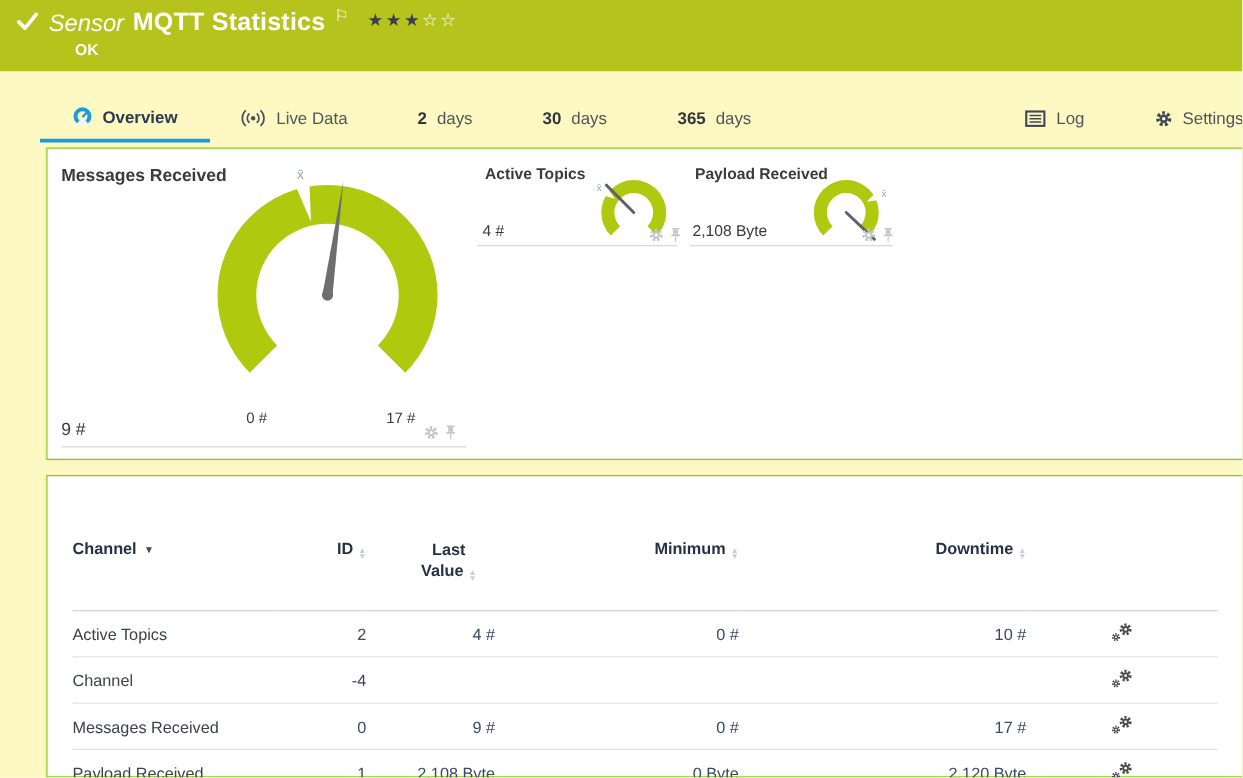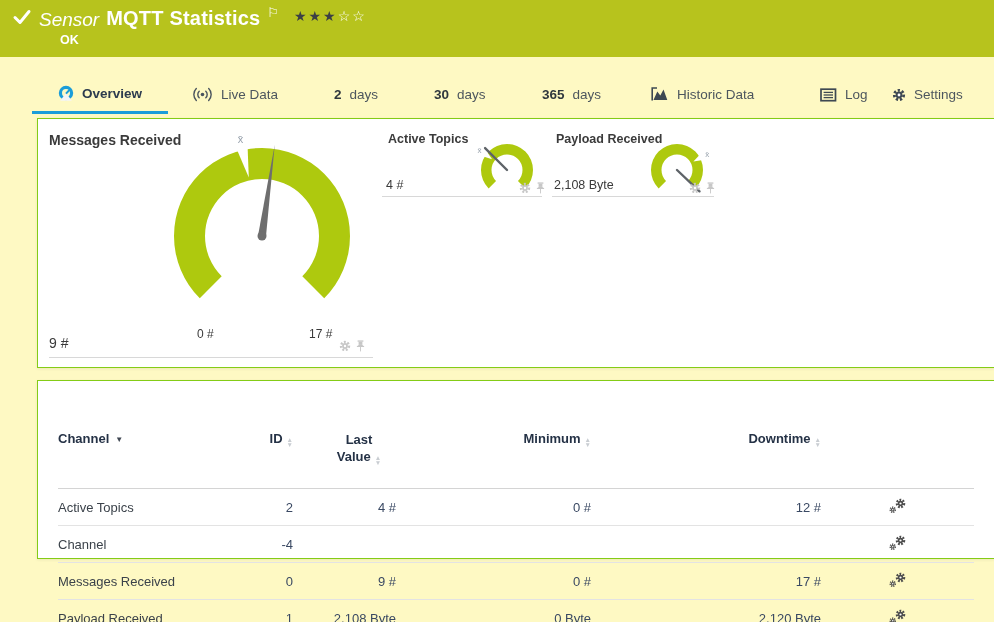--- a/index.html
+++ b/index.html
@@ -20,21 +20,21 @@
   
   .tab{position:absolute;top:75px;height:39px;display:flex;align-items:center;gap:8px;
        font-size:13.5px;color:#4d565e;cursor:pointer;box-sizing:border-box;}
   .tab.active{border-bottom:3px solid #1b9dd9;color:#2c3b4e;font-weight:bold;}
   .tab .num{font-weight:bold;color:#2f373d;}
   .tab svg{flex:0 0 auto;}
 
   
   .panel{position:absolute;background:#fff;border:1px solid #84cc16;box-shadow:0 1px 3px rgba(0,0,0,.07);box-sizing:border-box;}
   #panel-gauges{left:37px;top:118px;width:958px;height:250px;}
-  #panel-table{left:37px;top:380px;width:958px;height:179px;}
+  #panel-table{left:37px;top:380px;width:958px;height:242px;}
 
   .gauge-title{position:absolute;font-weight:bold;color:#3b3b3b;}
   .lbl{position:absolute;color:#3a3a3a;}
   .cell-line{position:absolute;height:1px;background:#d8d8d8;}
   .corner-icons{position:absolute;display:flex;gap:4px;color:#c7c7c7;}
   .corner-icons svg{display:block;}
   svg.gauge{position:absolute;overflow:visible;}
 
   
   table.channels{position:absolute;left:20px;top:34px;width:916px;border-collapse:collapse;table-layout:fixed;font-size:13px;}
@@ -108,39 +108,32 @@
   </div>
   <div class="tab" style="left:434px;">
     <span class="num">30</span>
     <span>days</span>
   </div>
   <div class="tab" style="left:542px;">
     <span class="num">365</span>
     <span>days</span>
   </div>
 
-  <div class="tab" style="left:651px;">
-    <svg width="18" height="15" viewBox="0 0 18 15">
-      <path d="M1.2 13.5 V1 H6" fill="none" stroke="#3e4952" stroke-width="1.6"></path>
-      <polygon points="2.5,13 6.3,4.5 9.3,8.5 12.5,2.5 16.3,13" fill="#3e4952"></polygon>
-    </svg>
-    <span>Historic Data</span>
-  </div>
 
   <div class="tab" style="left:820px;">
     <svg width="17" height="14" viewBox="0 0 17 14">
       <rect x="1" y="1.2" width="14.5" height="11.5" fill="none" stroke="#3e4952" stroke-width="1.7"></rect>
       <line x1="3.6" y1="4.4" x2="13" y2="4.4" stroke="#3e4952" stroke-width="1.3"></line>
       <line x1="3.6" y1="7" x2="13" y2="7" stroke="#3e4952" stroke-width="1.3"></line>
       <line x1="3.6" y1="9.6" x2="13" y2="9.6" stroke="#3e4952" stroke-width="1.3"></line>
     </svg>
     <span>Log</span>
   </div>
 
-  <div class="tab" style="left:892px;">
+  <div class="tab" style="left:924px;">
     <svg width="14" height="14" viewBox="0 0 12 12" style="color:#3e4952">
         <use href="#sym-gear"></use>
       </svg>
     <span>Settings</span>
   </div>
 
   <div class="panel" id="panel-gauges">
 
     <div class="gauge-title" style="left:11px;top:13px;font-size:14px;">Messages Received</div>
     <svg class="gauge" style="left:131px;top:12px;" width="192" height="206">
@@ -239,21 +232,21 @@
             </th>
           <th></th>
         </tr>
       </thead>
       <tbody>
         <tr>
           <td class="chan">Active Topics</td>
           <td class="val">2</td>
           <td class="val">4 #</td>
           <td class="val">0 #</td>
-          <td class="val">12 #</td>
+          <td class="val">10 #</td>
           <td class="gearcell"><svg width="18" height="16" viewBox="0 0 18 16">
                 <use href="#sym-gear" x="6" y="0" width="11" height="11"></use>
                 <use href="#sym-gear" x="0" y="8" width="7.5" height="7.5"></use>
               </svg></td>
         </tr>
         <tr>
           <td class="chan">Channel</td>
           <td class="val">-4</td>
           <td class="val"></td>
           <td class="val"></td>

